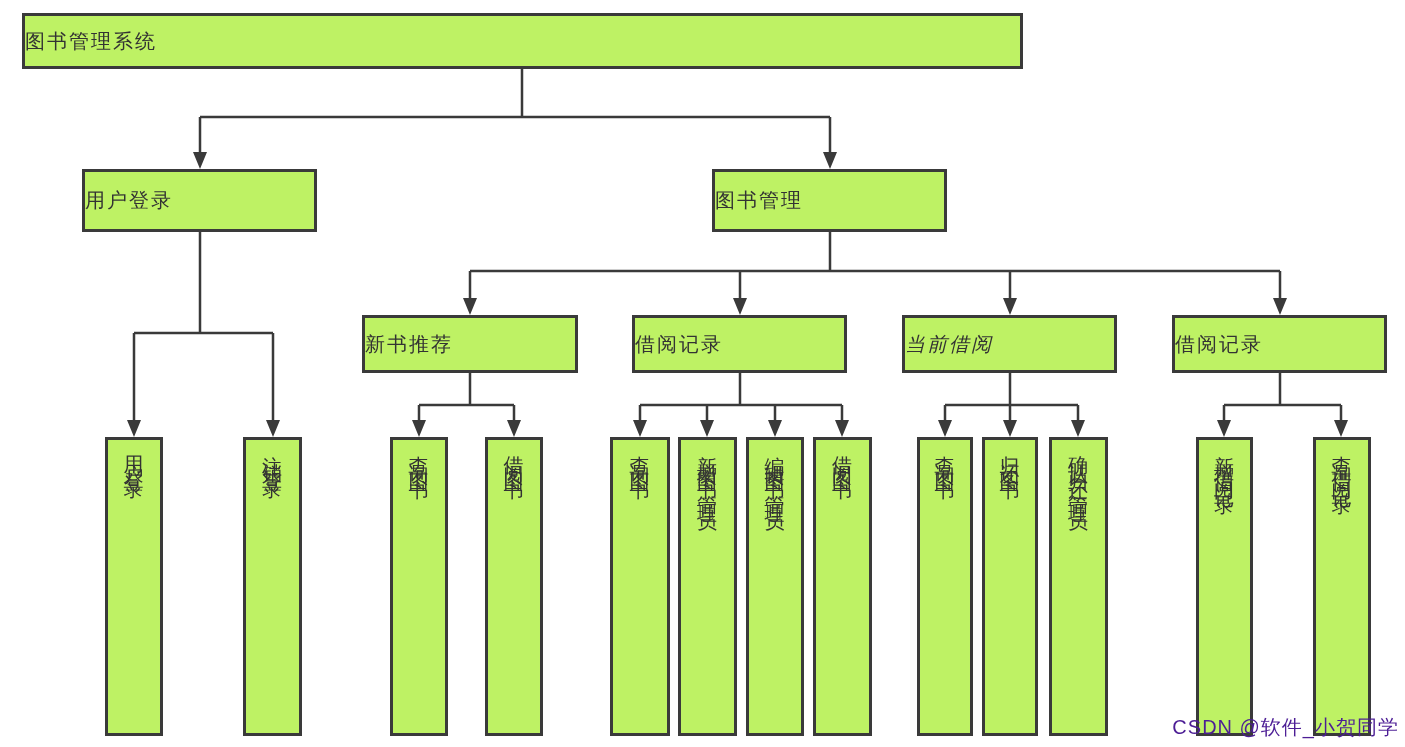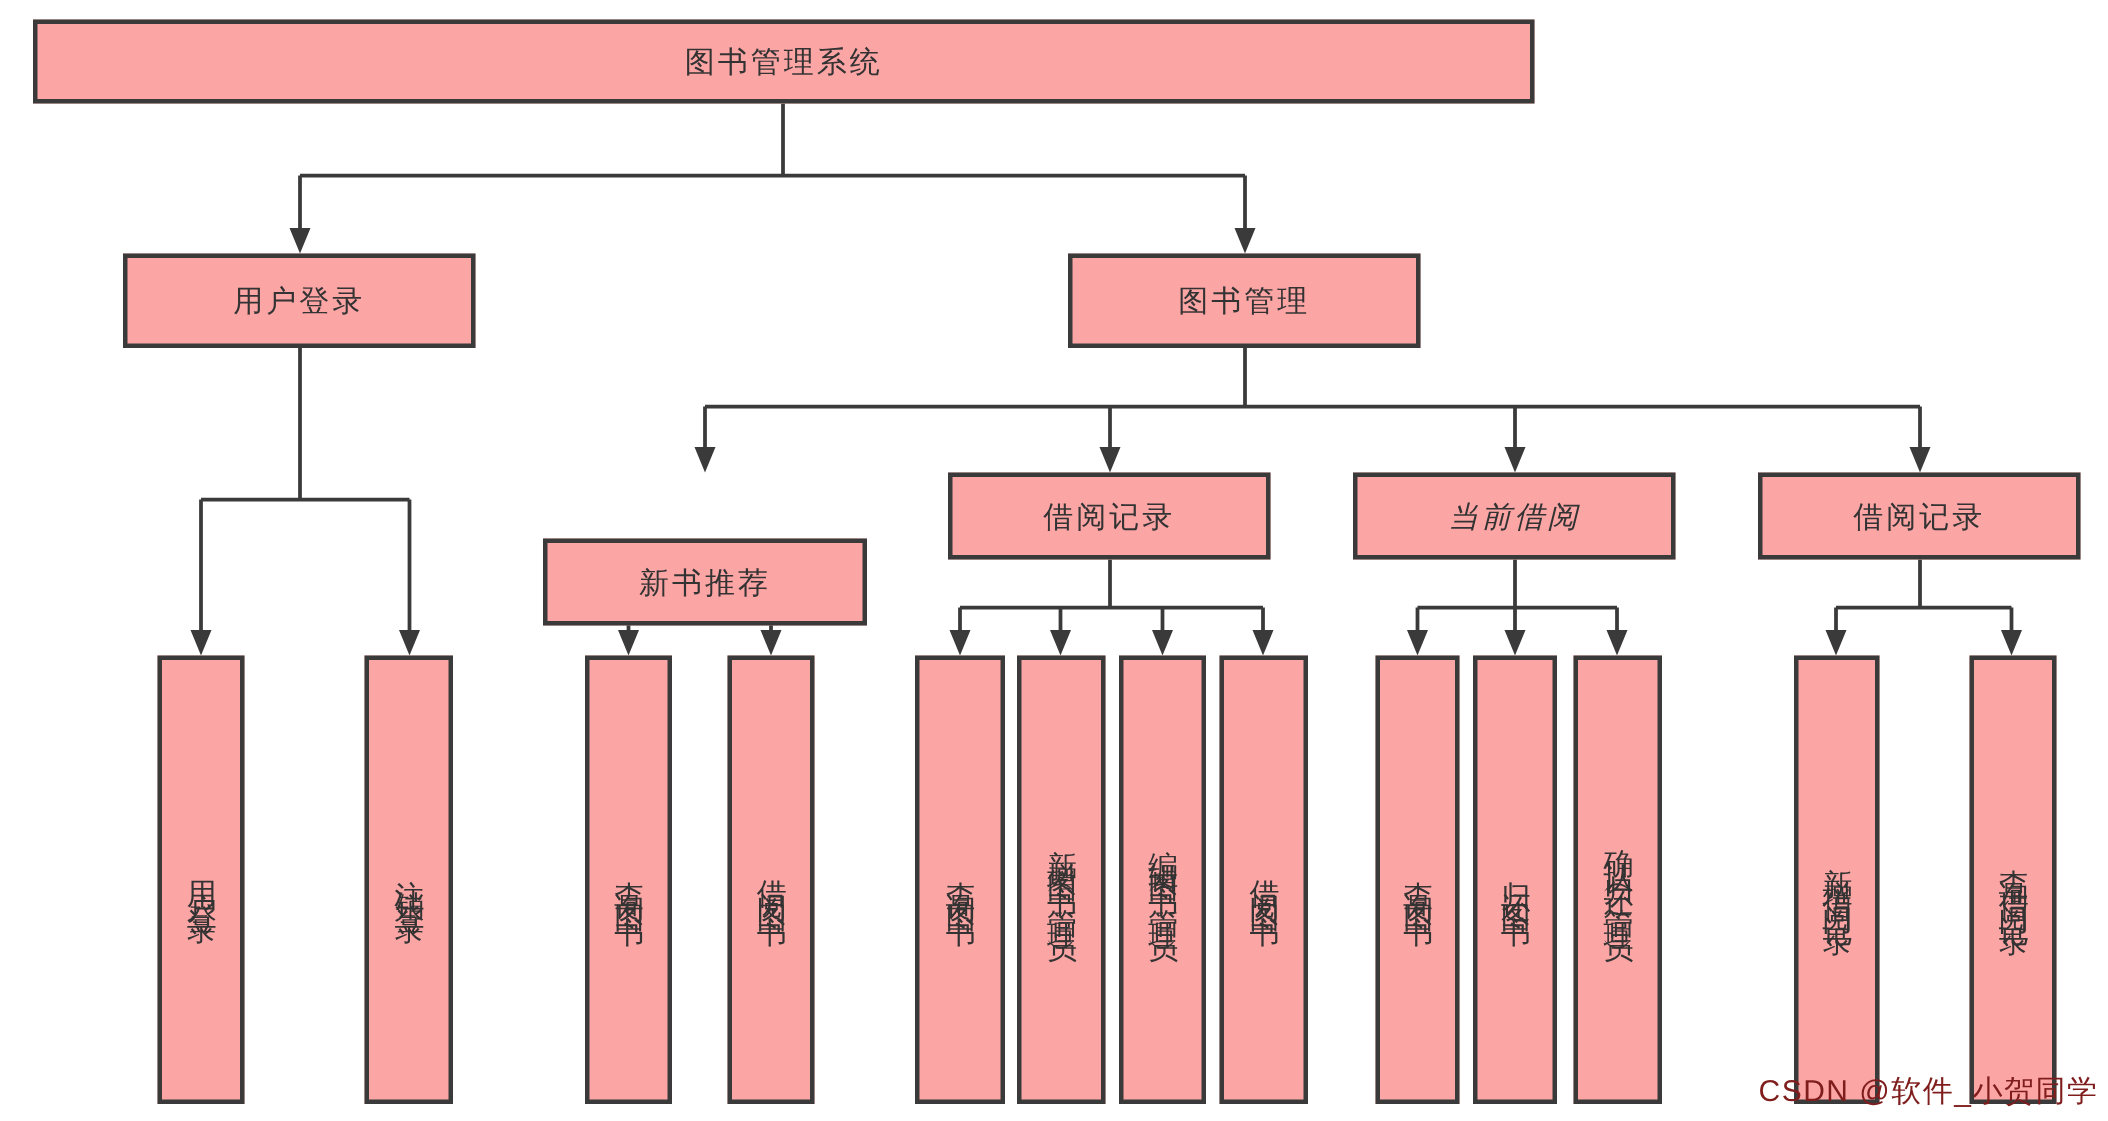--- a/index.html
+++ b/index.html
@@ -7,42 +7,42 @@
     position:relative;
     width:1405px;height:747px;
     background:#ffffff;
     font-family:"Liberation Sans", sans-serif;
     overflow:hidden;
   }
   #connectors{position:absolute;left:0;top:0;width:1405px;height:747px;}
   .box{
     position:absolute;
     box-sizing:border-box;
-    background:#fca5a5;
+    background:#bef264;
     border:3px solid #3a3a3a;
-    display:flex;align-items:center;justify-content:center;
+    display:flex;align-items:center;justify-content:flex-start;
     color:#333333;
     font-size:20px;
     letter-spacing:2px;
     white-space:nowrap;
   }
   .leaf{
     writing-mode:vertical-rl;
     text-orientation:mixed;
     letter-spacing:8px;
     font-size:20px;
     line-height:1;
   }
   
   .n-root{left:22px;top:13px;width:1001px;height:56px;}
   
   .n-user-login{left:82px;top:169px;width:235px;height:63px;}
   .n-book-mgmt{left:712px;top:169px;width:235px;height:63px;}
   
-  .n-new-book{left:362px;top:315px;width:216px;height:58px;margin-top:44px;}
+  .n-new-book{left:362px;top:315px;width:216px;height:58px;}
   .n-book-borrow{left:632px;top:315px;width:215px;height:58px;}
   .n-cur-borrow{left:902px;top:315px;width:215px;height:58px;font-style:italic;}
   .n-records{left:1172px;top:315px;width:215px;height:58px;}
   
   .l1{left:105px;top:437px;width:58px;height:299px;}
   .l2{left:243px;top:437px;width:59px;height:299px;}
   .l3{left:390px;top:437px;width:58px;height:299px;}
   .l4{left:485px;top:437px;width:58px;height:299px;}
   .l5{left:610px;top:437px;width:60px;height:299px;}
   .l6{left:678px;top:437px;width:59px;height:299px;}
@@ -50,21 +50,21 @@
   .l8{left:813px;top:437px;width:59px;height:299px;}
   .l9{left:917px;top:437px;width:56px;height:299px;}
   .l10{left:982px;top:437px;width:56px;height:299px;}
   .l11{left:1049px;top:437px;width:59px;height:299px;}
   .l12{left:1196px;top:437px;width:57px;height:299px;}
   .l13{left:1313px;top:437px;width:58px;height:299px;}
   .watermark{
     position:absolute;
     right:6px;bottom:6px;
     font-size:20px;
-    color:#7f1d1d;
+    color:#4c1d95;
     letter-spacing:1px;
     white-space:nowrap;
   }
 </style>
 </head>
 <body>
 
 <div id="canvas">
 
   <svg id="connectors" viewBox="0 0 1405 747" xmlns="http://www.w3.org/2000/svg" aria-hidden="true">

